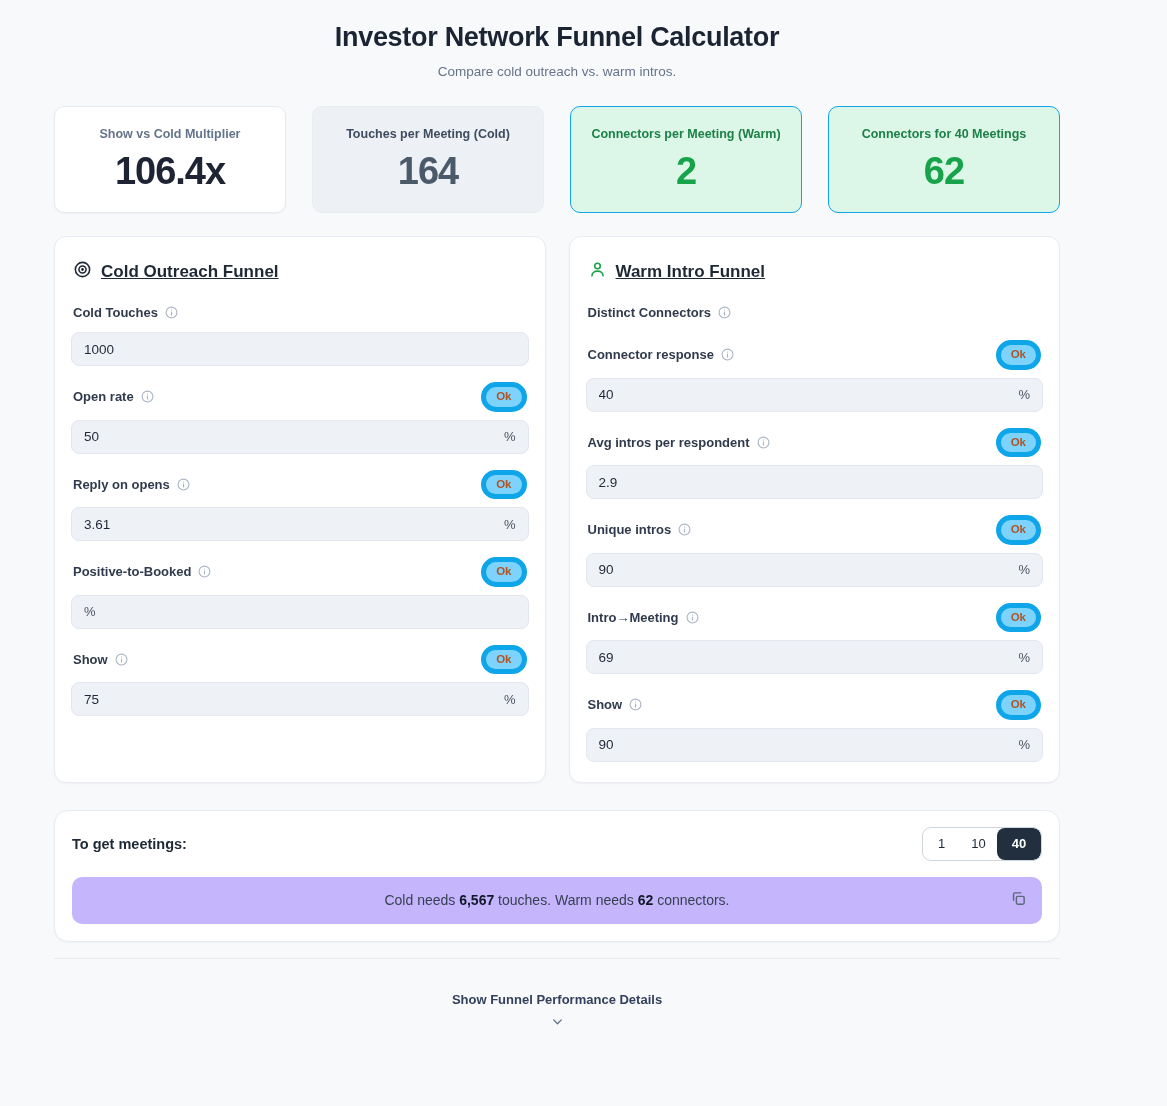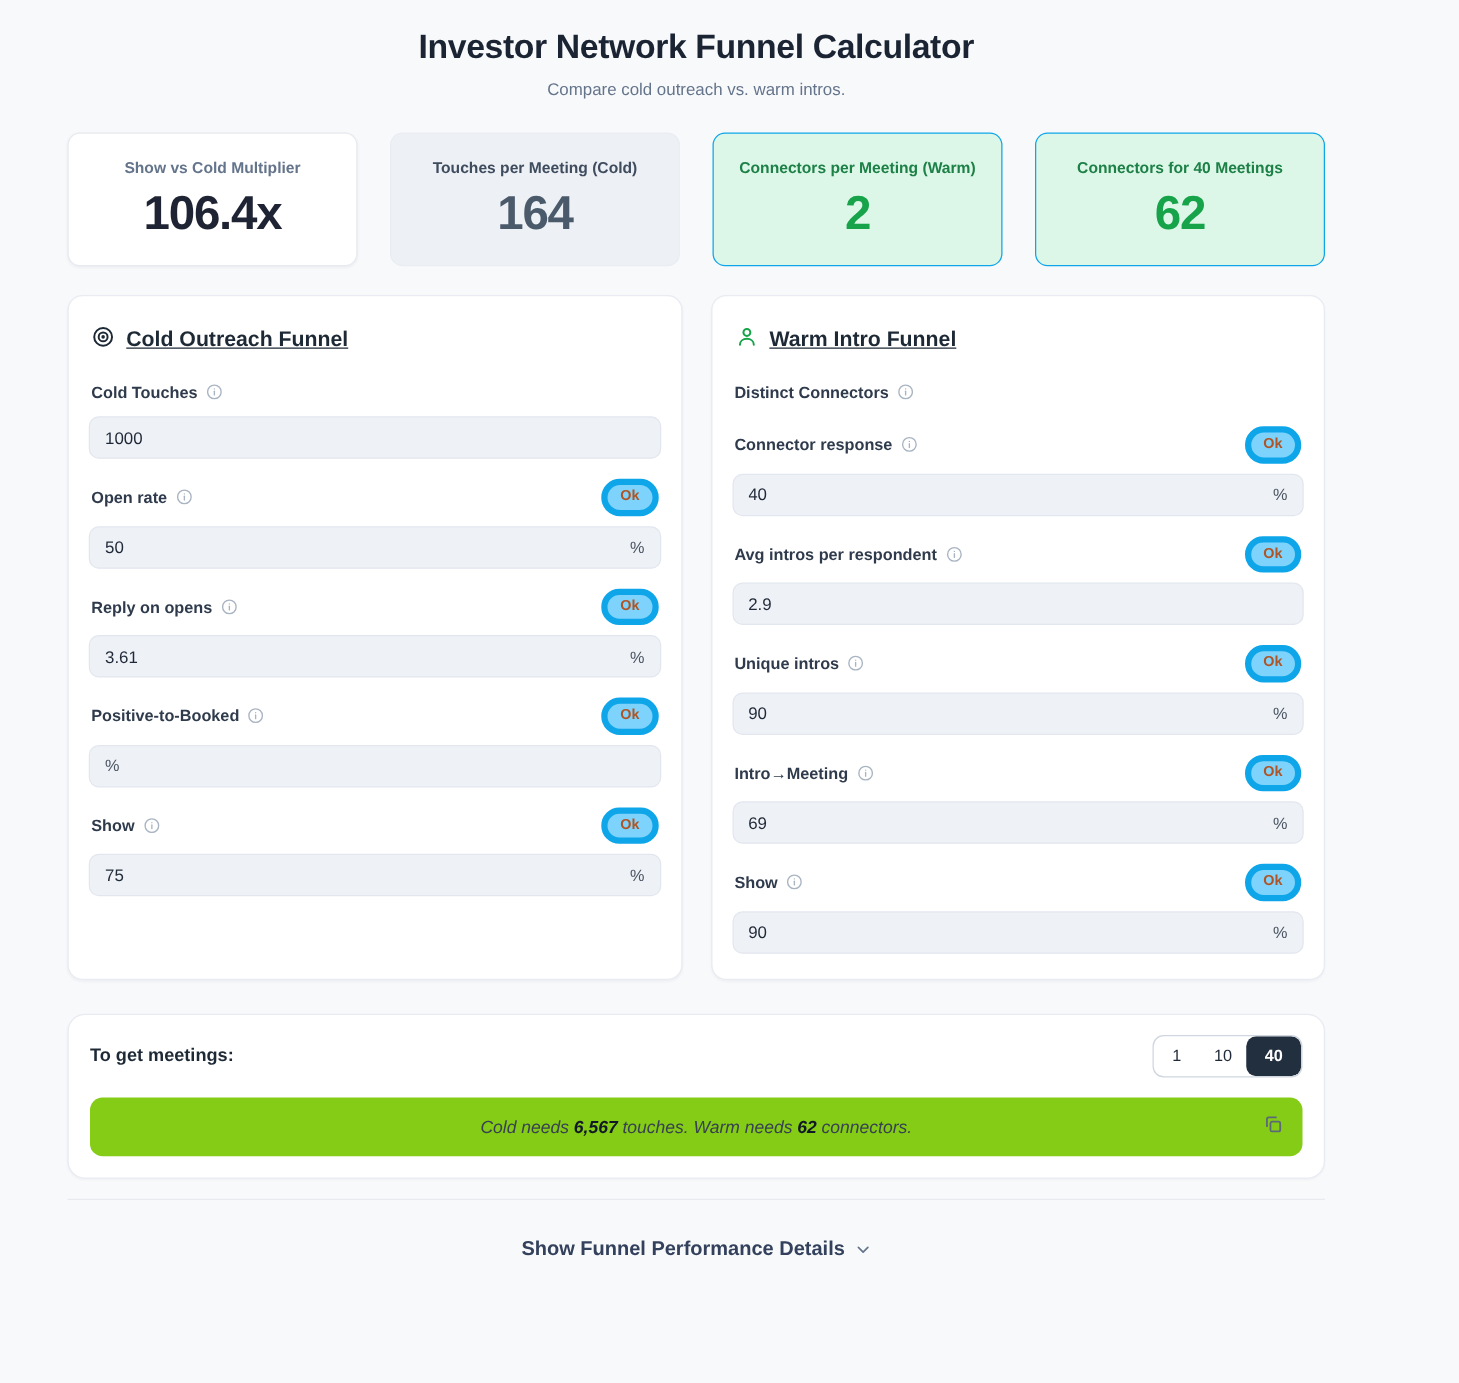--- a/index.html
+++ b/index.html
@@ -76,39 +76,39 @@
   }
   .toggle-btn {
     border: none; background: transparent; cursor: pointer;
     font-family: "Liberation Sans", sans-serif; font-size: 13px; color: #1f2937;
     width: 37px; display: flex; align-items: center; justify-content: center;
   }
   .toggle-btn.active {
     background: #222f3f; color: #fff; font-weight: 700; width: 44px; border-radius: 8px;
   }
   .result-bar {
-    position: relative; margin-top: 16px; background: #84cc16; border-radius: 10px;
-    height: 47px; display: flex; align-items: center; justify-content: center; font-style: italic;
+    position: relative; margin-top: 16px; background: #c4b5fd; border-radius: 10px;
+    height: 47px; display: flex; align-items: center; justify-content: center;
   }
   .result-text { font-size: 14px; color: #374151; white-space: pre-wrap; }
   .result-text b { color: #111827; font-weight: 700; }
   .copy-btn {
     position: absolute; right: 10px; top: 50%; transform: translateY(-50%);
     background: transparent; border: none; cursor: pointer; color: #5b6878;
     display: flex; align-items: center; justify-content: center; width: 28px; height: 28px;
   }
 
   
   .divider { border: none; border-top: 1px solid #e7eaef; margin-top: 16px; }
   .footer { text-align: center; margin-top: 31px; }
   .details-toggle {
     background: transparent; border: none; cursor: pointer;
     font-family: "Liberation Sans", sans-serif;
-    font-size: 16px; font-weight: 700; color: #33415c;
-    display: inline-flex; align-items: center; gap: 8px;
+    font-size: 13px; font-weight: 700; color: #33415c;
+    display: inline-flex; align-items: center; gap: 8px; flex-direction: column;
   }
   .chev { color: #64748b; display: inline-flex; }
 </style>
 </head>
 <body>
 
 <div class="container">
 
   <div class="header">
     <div class="title">Investor Network Funnel Calculator</div>

